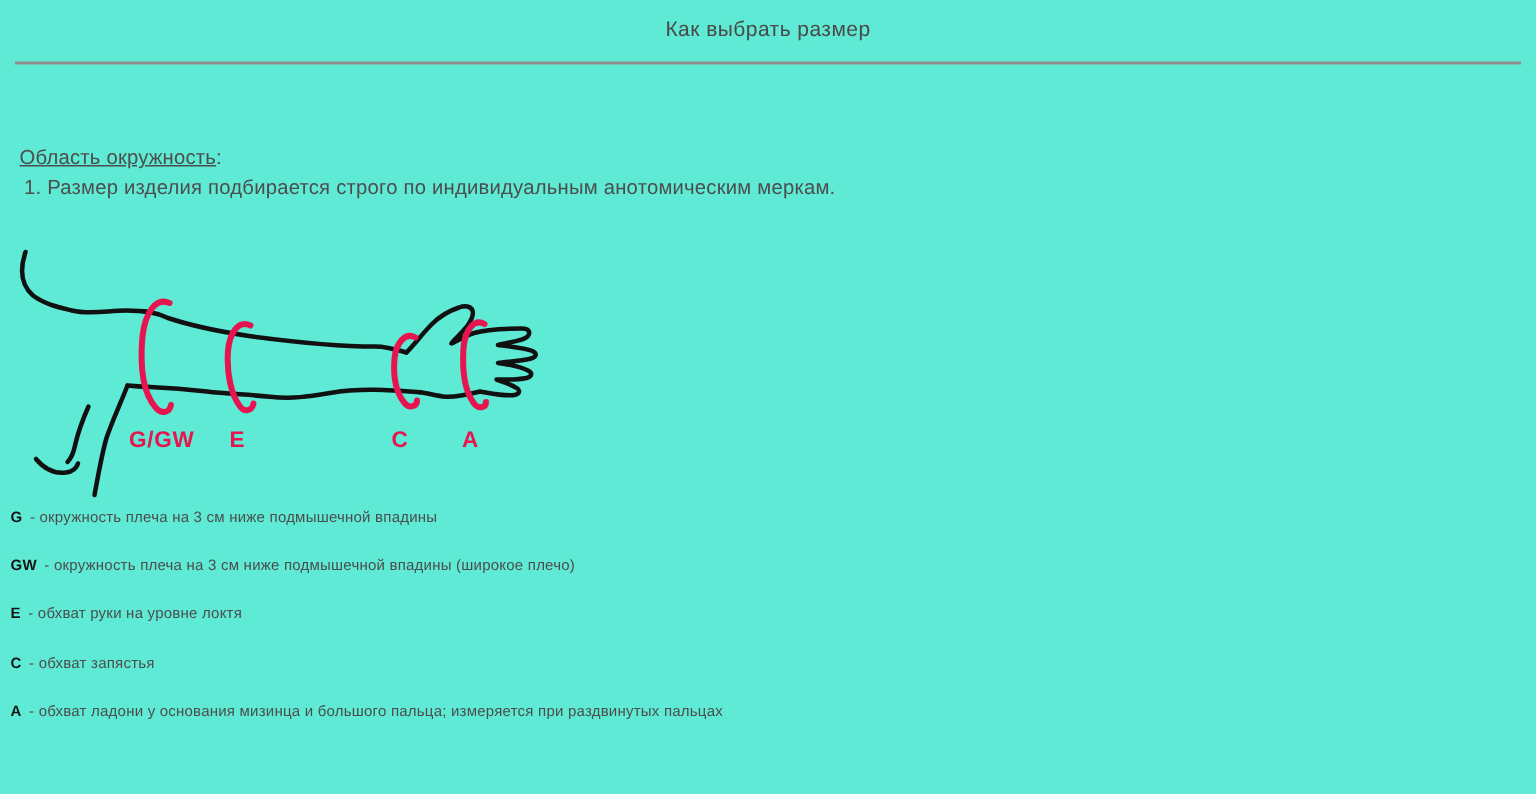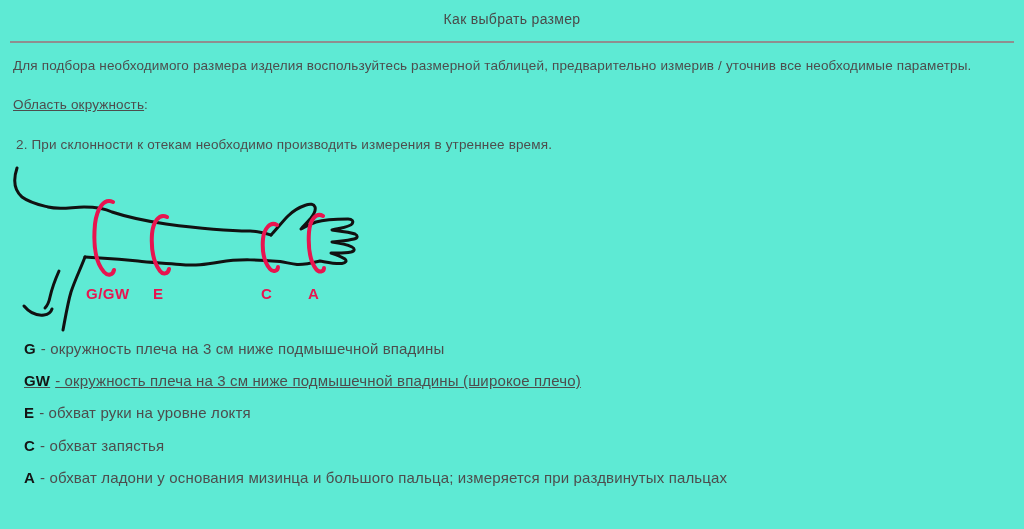--- a/index.html
+++ b/index.html
@@ -53,55 +53,54 @@
     font-size: 15px; font-weight: 700;
     letter-spacing: 0.5px;
     color: #e8144f;
   }
   .label-ggw { left: 86px;  top: 127px; }
   .label-e   { left: 153px; top: 127px; }
   .label-c   { left: 261px; top: 127px; }
   .label-a   { left: 308px; top: 127px; }
 
   .def {
-    position: absolute; left: 24px; right: 8px;
-    font-size: 15px; color: #4d4d4d; letter-spacing: 0.15px;
+    position: absolute; left: 7px; right: 8px;
+    font-size: 10px; color: #4d4d4d; letter-spacing: 0.15px;
     white-space: nowrap;
   }
   .def .term {
     font-weight: 700; color: #141414; margin-right: 5px;
   }
   .def-g  { top: 340px; }
-  .def-gw { top: 372px; text-decoration: underline; }
+  .def-gw { top: 372px; }
   .def-e  { top: 404px; }
   .def-c  { top: 437px; }
   .def-a  { top: 469px; }
 
   .warning {
     position: absolute; top: 504px; left: 13px; right: 8px;
     font-size: 13.5px; font-weight: 700; color: #141414;
     letter-spacing: 0.15px; white-space: nowrap;
   }
 </style>
 </head>
 <body>
 
 <div id="page">
 
   <div class="page-title">Как выбрать размер</div>
 
   <div class="divider"></div>
 
-  <div class="intro">Для подбора необходимого размера изделия воспользуйтесь размерной таблицей, предварительно измерив / уточнив все необходимые параметры.</div>
 
   <div class="area-heading">
     <span class="underlined">Область окружность</span><span>:</span>
   </div>
 
-  <div class="area-item area-item-2">2. При склонности к отекам необходимо производить измерения в утреннее время.</div>
+  <div class="area-item area-item-1">1. Размер изделия подбирается строго по индивидуальным анотомическим меркам.</div>
 
   <div class="diagram">
     <svg width="380" height="178" viewBox="0 0 380 178">
       <g fill="none" stroke="#111111" stroke-width="3" stroke-linecap="round" stroke-linejoin="round">
 
         <path d="M17,10 C13,22 14,32 22,39 C30,45 40,47 48,49 C60,52 72,49 84,49 C96,49 104,50 112,54 C130,60 146,63 166,66 C196,70 228,73 250,73 C258,73 266,75.5 271,77"></path>
 
         <path d="M271,77 C276,72 282,64 288,58 C293,53 300,49 306,47 C310,45.5 314,46 315,49 C316,52 314,56 311,60 C307,65 303,68 301,71 C305,69 310,66 316,64 C326,61 338,61 348,61 C352,61 354,63 352,66 C350,69 340,70 332,72 C340,73 350,74 355,76 C358,77.5 358,80 354,81 C346,83 338,83 332,84 C340,85 348,87 352,89 C355,90.5 355,93 351,94 C344,95.5 337,95 331,95 C337,97 342,99 345,101 C347,103 346,105 342,105.5 C334,106 326,104 320,103 C312,105 304,107 297,106.5 C291,106 285,104 280,103.5"></path>
 
         <path d="M280,103.5 C260,102 240,100.5 220,104 C205,106.5 195,108 180,106.5 C165,105 150,104.5 138,103 C125,101.5 112,100.5 100,100 C95,99.8 90,99.5 85,99"></path>

